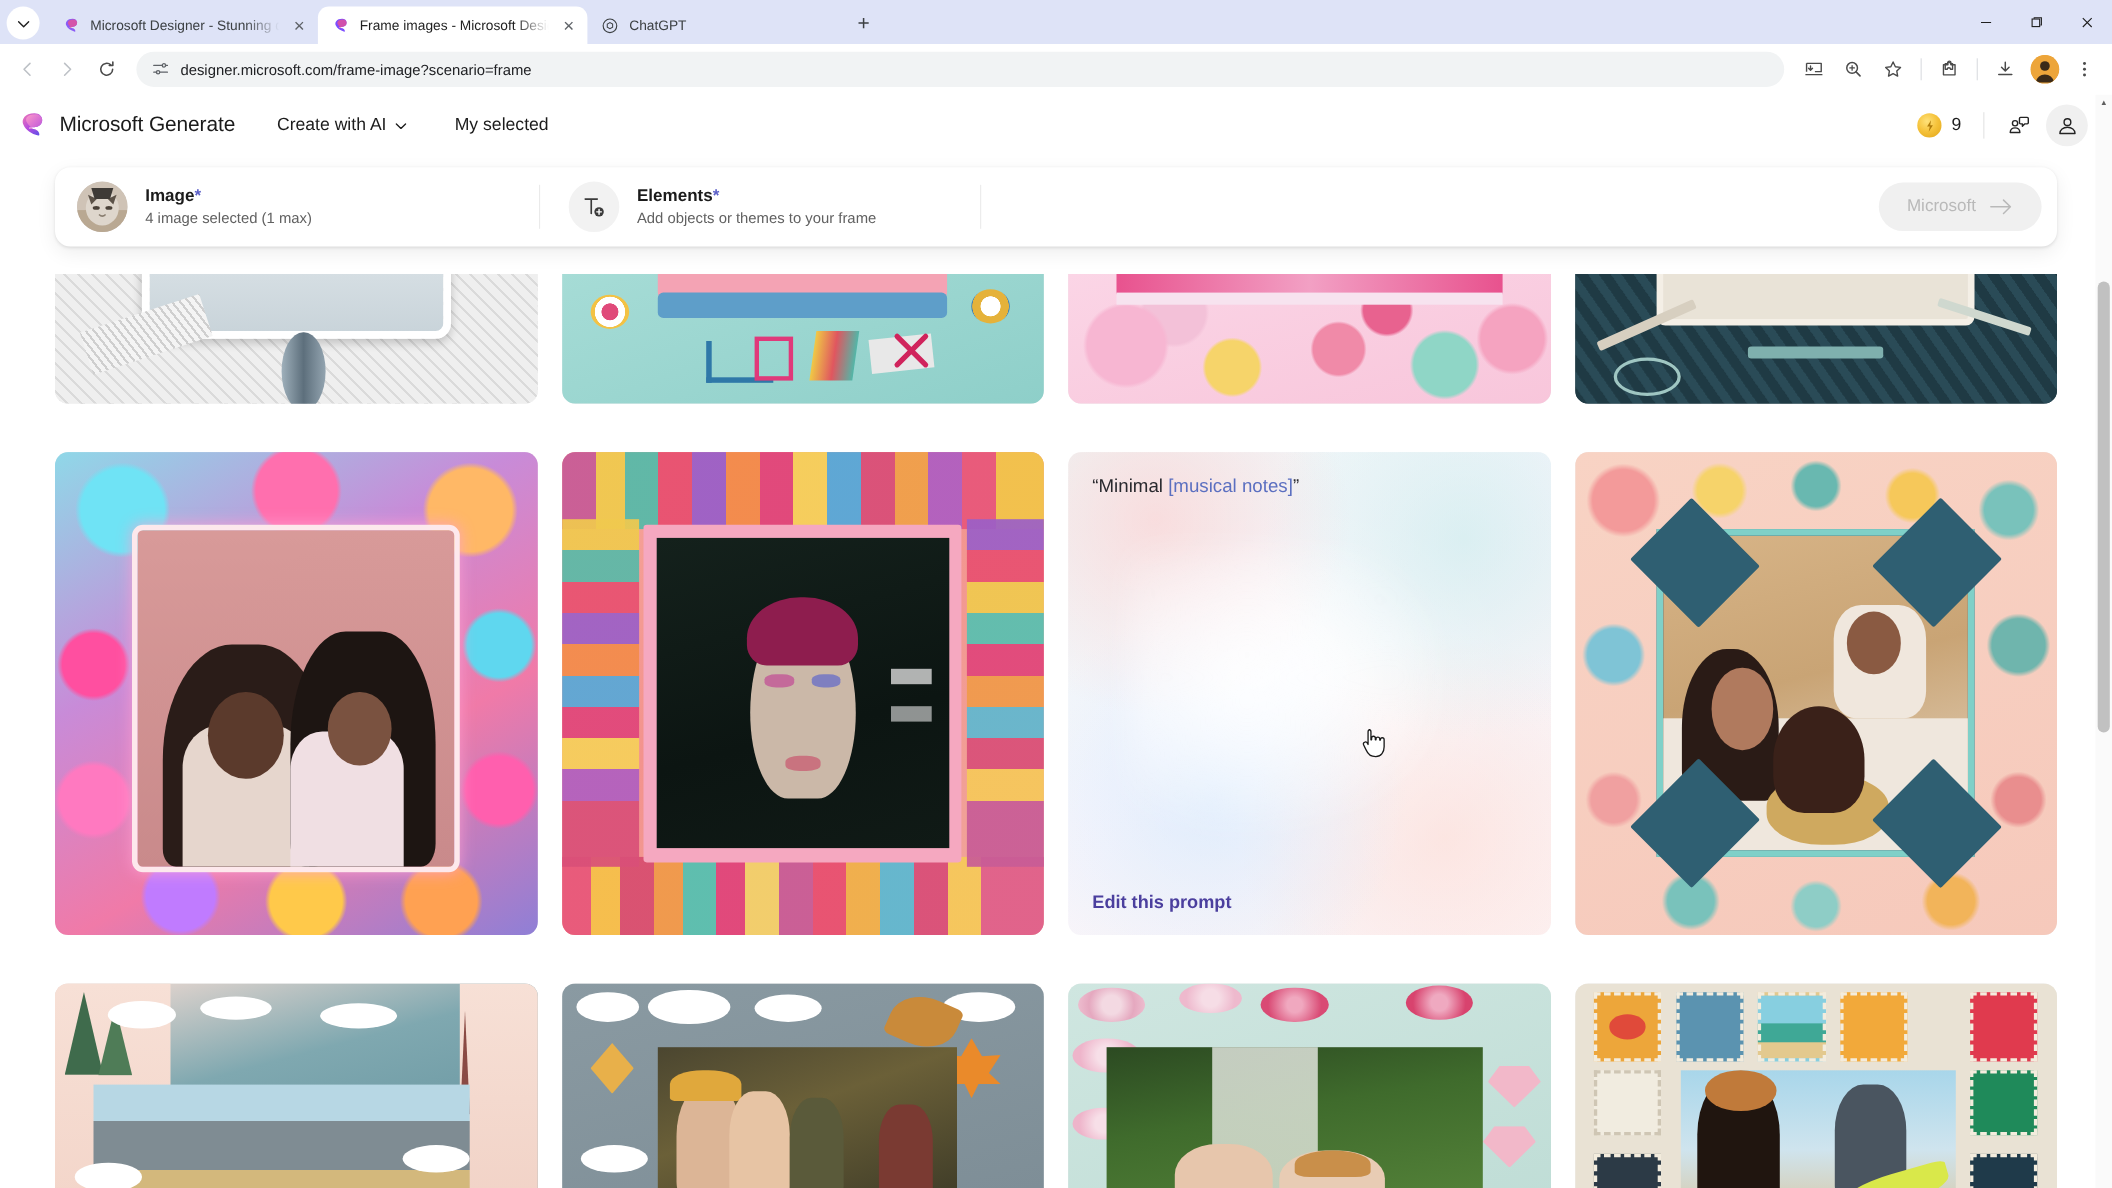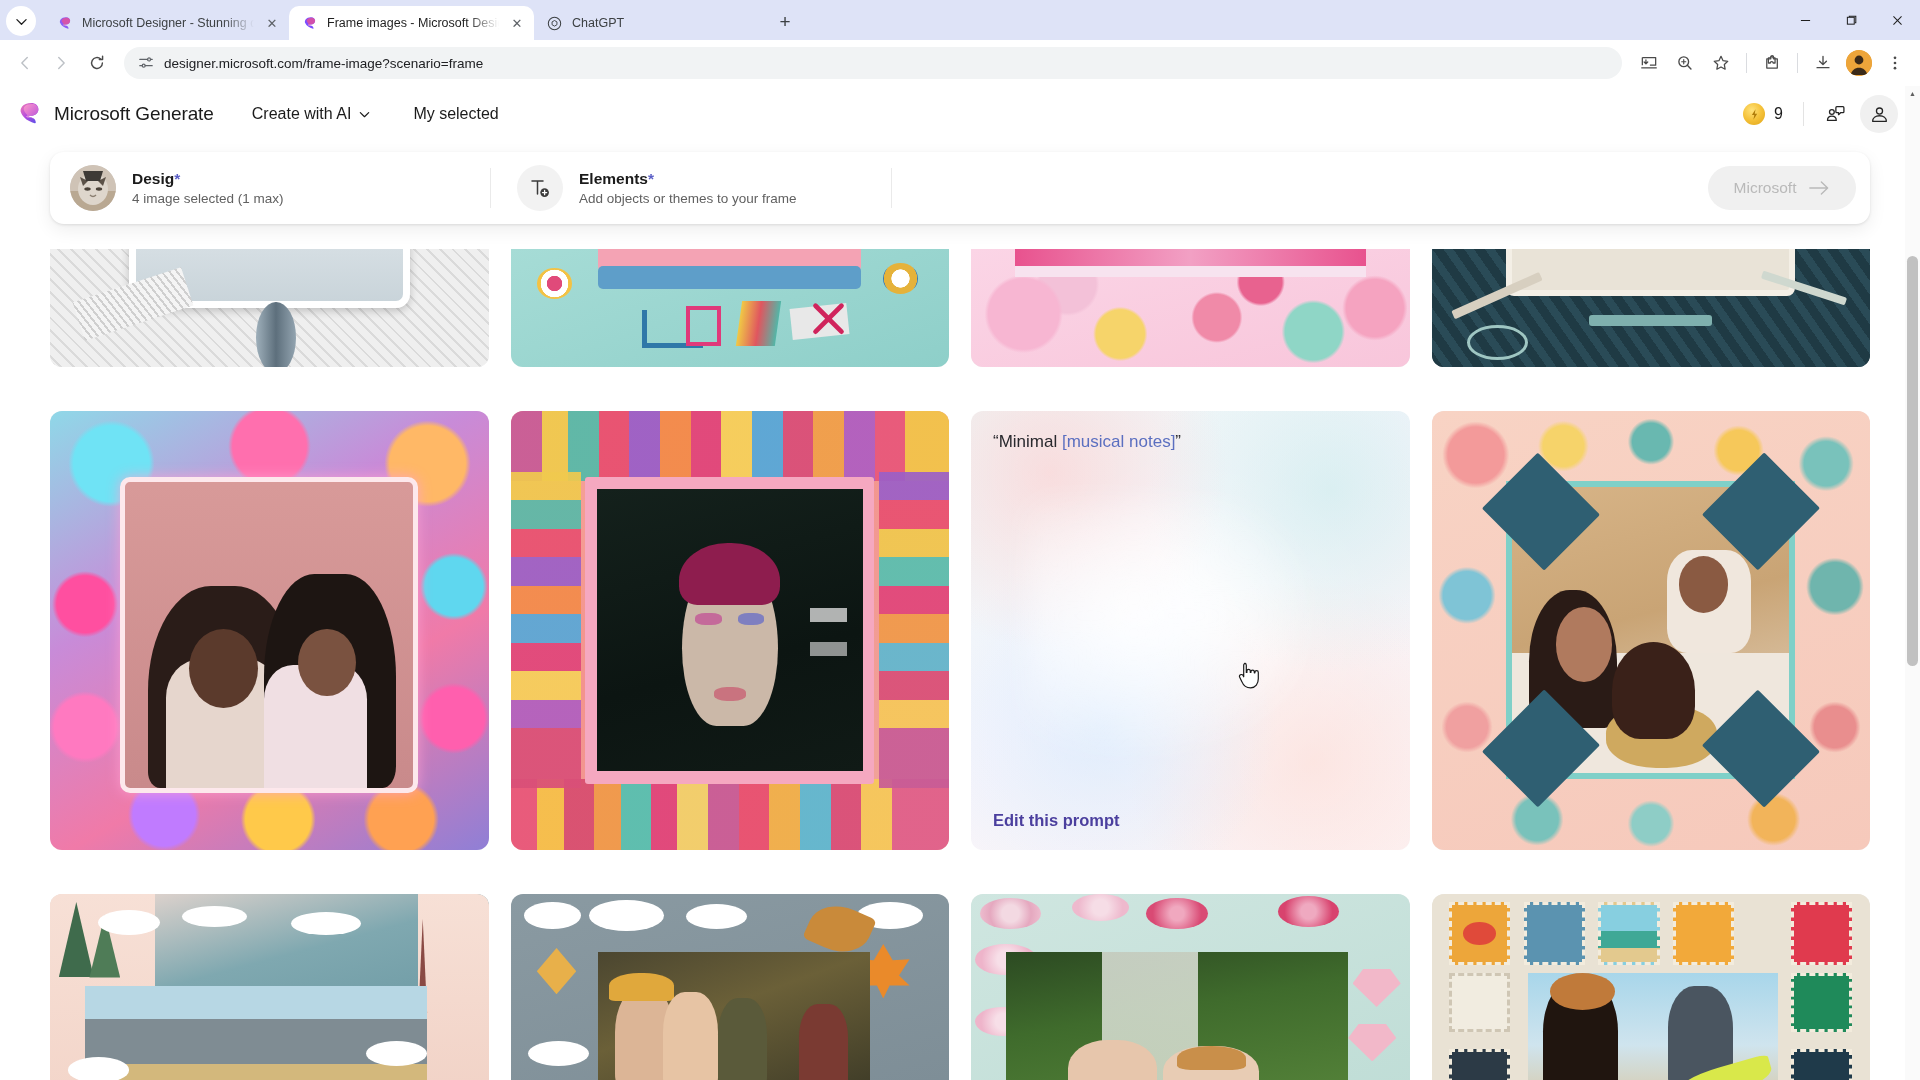--- a/index.html
+++ b/index.html
@@ -471,21 +471,21 @@
               <path d="M10 12l3 9 5-5z" fill="#5c5248"></path>
               <path d="M36 12l-3 9-5-5z" fill="#5c5248"></path>
               <path d="M13 6h20l-3 10H16z" fill="#3e3a36"></path>
               <ellipse cx="17.5" cy="24" rx="3.2" ry="1.7" fill="#4a4138"></ellipse>
               <ellipse cx="29" cy="24" rx="3.2" ry="1.7" fill="#4a4138"></ellipse>
               <path d="M20 30q3 3 6 0" stroke="#8a7e70" stroke-width="1.4" fill="none"></path>
             </g>
           </svg>
         </span>
         <span class="opt-text">
-          <span class="opt-title"><span>Desig</span><span class="req">*</span></span>
+          <span class="opt-title"><span>Image</span><span class="req">*</span></span>
           <span class="opt-sub">4 image selected (1 max)</span>
         </span>
       </div>
 
       <div class="opt-sep"></div>
 
       <div class="opt elements-opt">
         <span class="opt-icon">
           <svg width="24" height="24" viewBox="0 0 24 24">
             <path d="M4 5h11M9.5 5v13" stroke="#3b3b3b" stroke-width="1.5" stroke-linecap="round" fill="none"></path>

